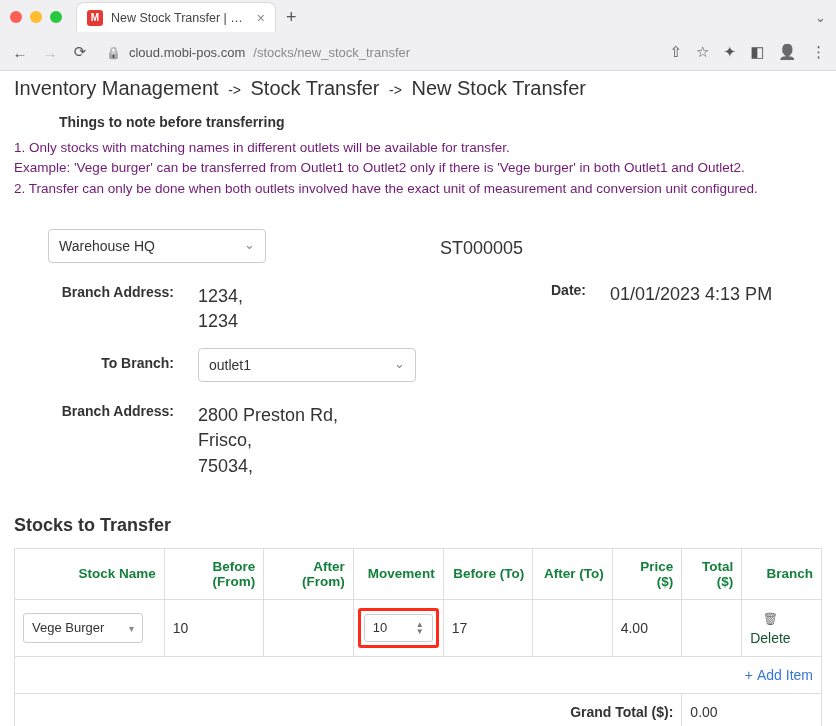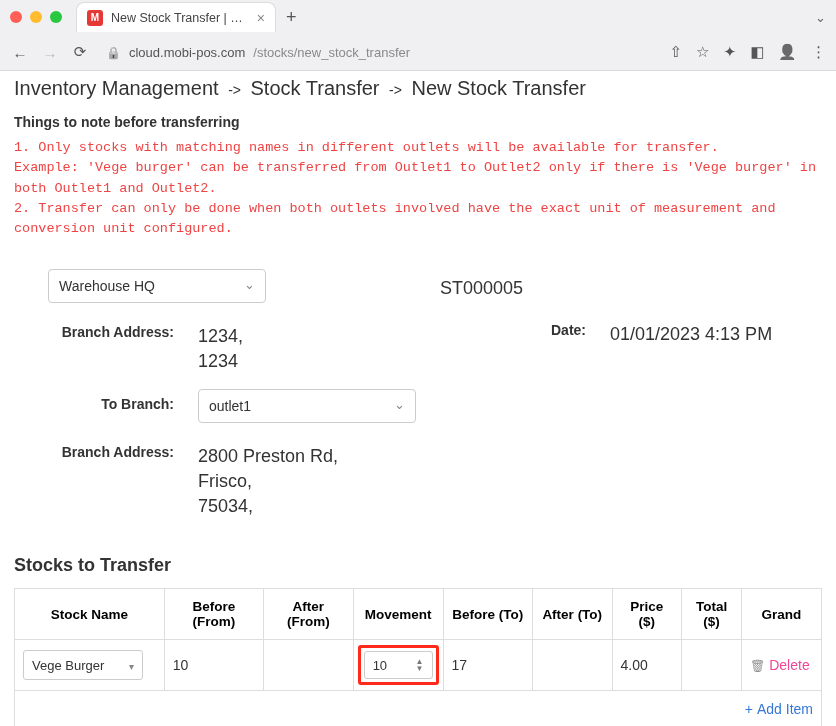--- a/index.html
+++ b/index.html
@@ -36,22 +36,22 @@
   .addr { display:flex; align-items:center; gap:8px; flex:1; font-size:13px; color:#555; padding:0 6px; }
   .lock::before { content:"🔒"; font-size:12px; filter:grayscale(1); }
   .url-path { color:#8a8a8a; }
   .rh { display:flex; gap:14px; color:#555; font-size:15px; align-items:center; }
   .puzzle::before{content:"✦";} .square::before{content:"◧";} .person::before{content:"👤"; filter:grayscale(1);} .share::before{content:"⇧";} .star::before{content:"☆";} .kebab::before{content:"⋮";}
 
   
   .page { padding: 0 14px 30px; }
   .crumbs { font-size: 20px; color:#333; padding:6px 0 14px; }
   .crumbs .sep { color:#333; font-size:14px; margin:0 4px; }
-  h4.note-head { font-size:14px; font-weight:700; margin-bottom:8px; }
-  .notes-list { font-size:13.5px; color:#ef4444; line-height:1.5; margin-bottom:20px;font-family:Liberation Mono, monospace; }
+  h4.note-head { font-size:14px; font-weight:700; margin-bottom:8px;margin-left:45px; }
+  .notes-list { font-size:13.5px; color:#701a75; line-height:1.5; margin-bottom:20px; }
 
   .form-block { padding: 10px 30px 10px 10px; }
   .form-row { display:flex; align-items:flex-start; margin-bottom:14px; min-height:32px; }
   .form-row.tall { align-items:flex-start; }
   .lbl { width:150px; text-align:right; font-weight:600; font-size:14px; color:#333; padding-top:7px; }
   .val { margin-left:24px; font-size:18px; color:#333; padding-top:7px; line-height:1.4; }
   .val.static { padding-top:7px; }
   .sel {
     margin-left:24px; width:218px; height:34px; border:1px solid #ccc; border-radius:4px;
     display:flex; align-items:center; justify-content:space-between; padding:0 10px;
@@ -59,37 +59,37 @@
   }
   .sel .caret::before { content:"⌄"; color:#888; font-size:13px; position:relative; top:-2px;}
   .two-col { display:flex; }
   .col { flex:1; }
   .col-right .lbl { width:170px; }
 
   h3.sect { font-size:18px; font-weight:700; margin:12px 0 12px; }
 
   table.grid { width:100%; border-collapse:collapse; border:1px solid #ddd; font-size:14px; }
   table.grid th, table.grid td { border:1px solid #ddd; padding:10px 8px; vertical-align:middle; }
-  table.grid th { background:#fff; text-align:center; font-weight:700; color:#000000; font-size:13.5px; }
+  table.grid th { background:#fff; text-align:right; font-weight:700; color:#15803d; font-size:13.5px; }
   .stock-sel {
     width:120px; height:30px; border:1px solid #ccc; border-radius:3px;
     display:flex; align-items:center; justify-content:space-between; padding:0 8px; font-size:13px;
   }
   .stock-sel .tri::before { content:"▾"; color:#888; font-size:10px; }
   .move-wrap {
     border:3px solid #ff2a1a; border-radius:3px; padding:3px;
     display:flex; align-items:center;
   }
   .move-input {
     flex:1; height:28px; border:1px solid #ccc; border-radius:3px;
     padding:0 8px; font-size:13px; display:flex; align-items:center; justify-content:space-between;
     min-width:60px;
   }
   .spin { display:flex; flex-direction:column; font-size:8px; line-height:7px; color:#777; }
-  .link { color:#ec4899; cursor:pointer; }
+  .link { color:#14532d; cursor:pointer;flex-direction:column; }
   .link.del { display:inline-flex; align-items:center; gap:4px; }
   .trash::before { content:"🗑"; filter:grayscale(1) opacity(.8); font-size:12px; }
   .add-plus { color:#3577d4; cursor:pointer; font-size:14px; display:inline-flex; gap:4px; align-items:center;}
   td.grand-lbl { text-align:right; font-weight:700;margin-top:44px; }
   .table-actions-row td { text-align:right; }
 </style>
 </head>
 <body>
 
 <div class="chrome">
@@ -191,21 +191,21 @@
     <thead>
       <tr>
         <th style="width:150px">Stock Name</th>
         <th style="width:100px">Before (From)</th>
         <th style="width:90px">After (From)</th>
         <th style="width:90px">Movement</th>
         <th style="width:90px">Before (To)</th>
         <th style="width:80px">After (To)</th>
         <th style="width:70px">Price ($)</th>
         <th style="width:60px">Total ($)</th>
-        <th style="width:80px">Grand</th>
+        <th style="width:80px">Branch</th>
       </tr>
     </thead>
     <tbody>
       <tr>
         <td>
           <div class="stock-sel">
             <span>Vege Burger</span>
             <span class="tri"></span>
           </div>
         </td>

